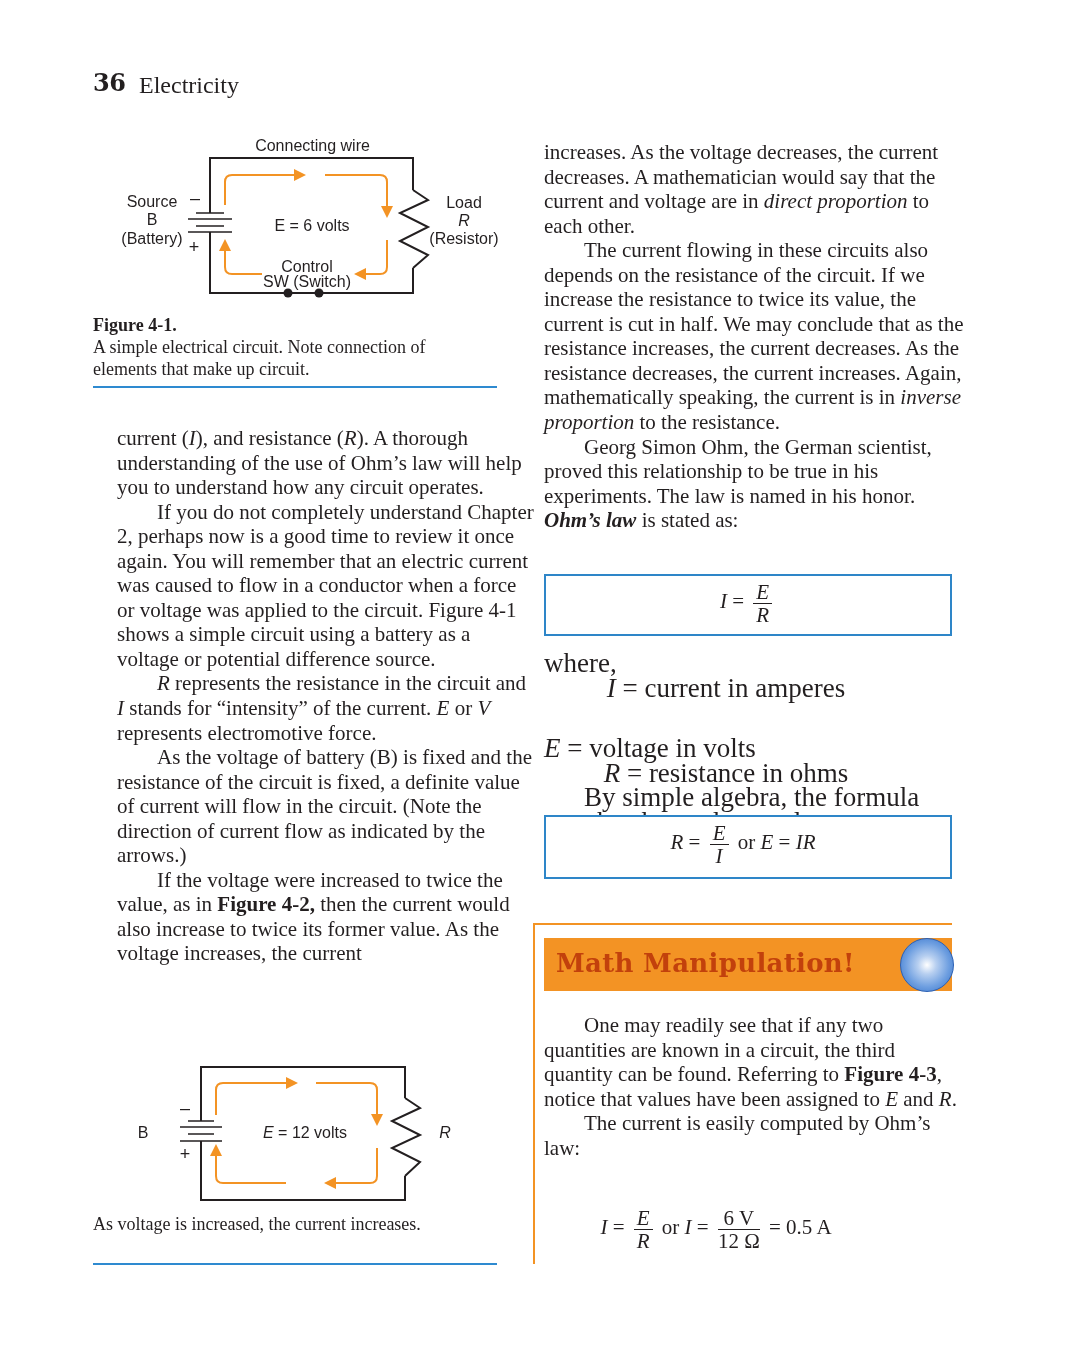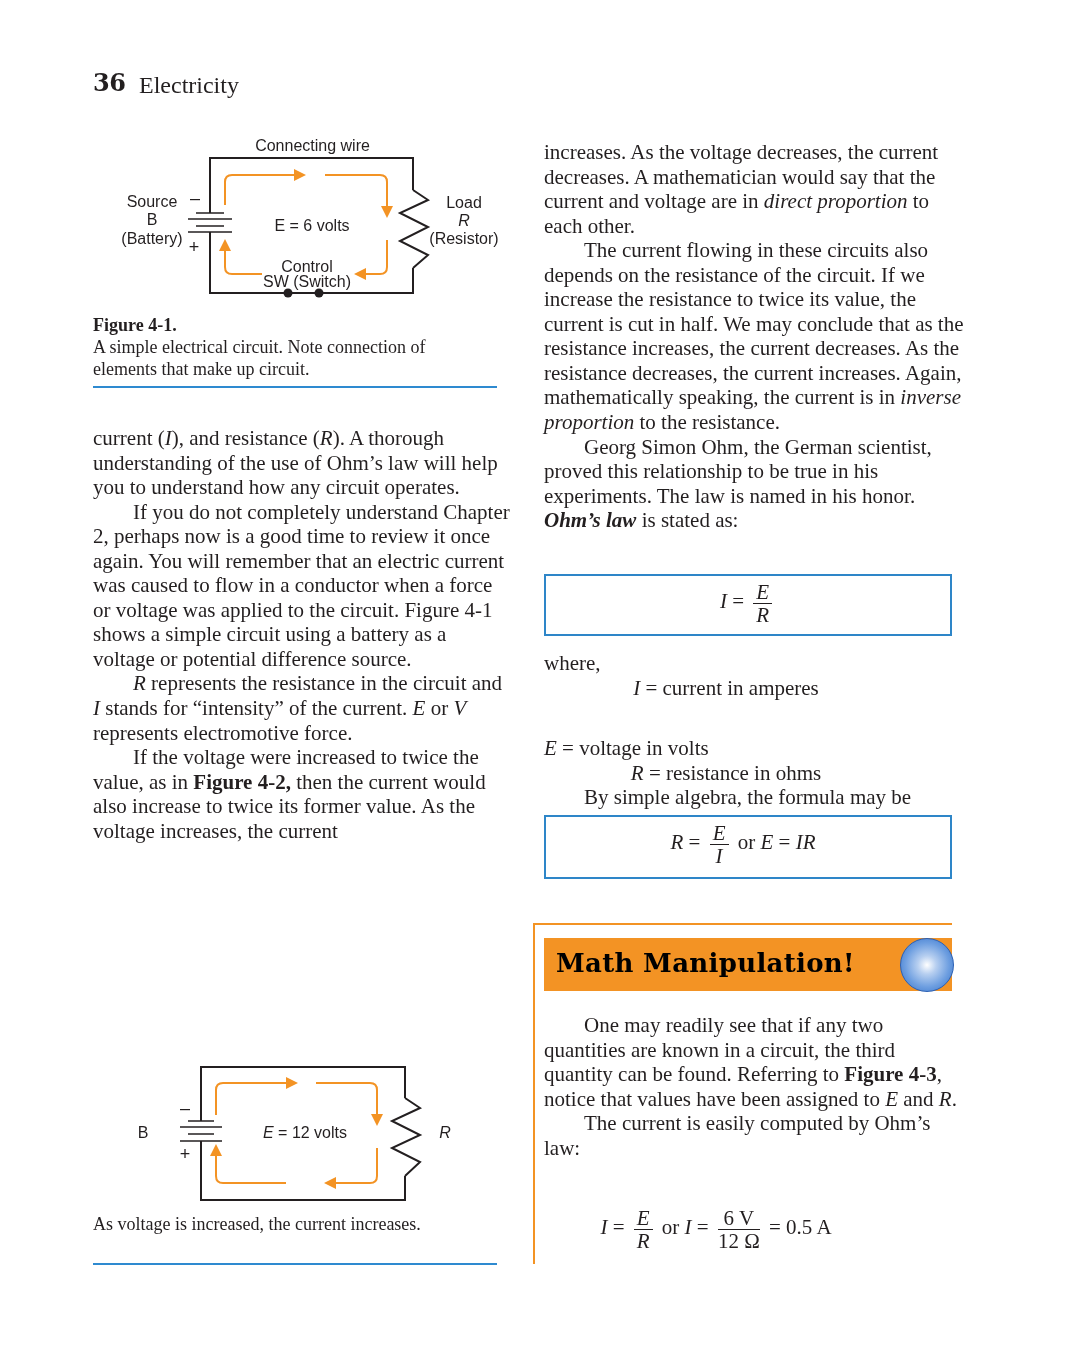--- a/index.html
+++ b/index.html
@@ -16,25 +16,25 @@
   .cap { position:absolute; left:93px; width:404px; font-size:18px; line-height:22px; }
   .cap b { font-weight:bold;margin-top:48px; }
   .cap-rule { position:absolute; left:93px; width:404px; height:2px; background:#2e8ad0; }
   .diag-label { position:absolute; font-family:"Liberation Sans", "DejaVu Sans", sans-serif; font-size:16px; color:#231f20; text-align:center; line-height:17px; }
   .formula-box { position:absolute; left:544px; width:404px; border:2px solid #2e86c8; background:#fff; }
   .frac { display:inline-block; vertical-align:middle; text-align:center; margin:0 4px; }
   .frac .num { display:block; border-bottom:1.3px solid #231f20; padding:0 3px; line-height:22px; }
   .frac .den { display:block; line-height:22px; }
   .math { font-size:21px; font-family:"Liberation Serif", serif; }
   .math i { font-style:italic; }
-  .where-list { position:absolute; left:544px; width:404px; font-size:21px; line-height:24.55px; }
+  .where-list { position:absolute; left:544px; width:404px; font-size:27px; line-height:24.55px; }
   .mm-rule-top { position:absolute; left:533px; top:923px; width:419px; height:2px; background:#f39324; }
   .mm-rule-left { position:absolute; left:533px; top:923px; width:2px; height:341px; background:#f39324; }
   .mm-banner { position:absolute; left:544px; top:938px; width:408px; height:53px; background:#f39324; }
-  .mm-title { position:absolute; left:556px; top:941px; color:#000000; font-family:"DejaVu Serif", serif; font-weight:bold; font-size:26px; line-height:44px; letter-spacing:0.3px; }
+  .mm-title { position:absolute; left:556px; top:941px; color:#c2410c; font-family:"DejaVu Serif", serif; font-weight:bold; font-size:26px; line-height:44px; letter-spacing:0.3px; }
   .sphere { position:absolute; left:900px; top:938px; width:52px; height:52px; border-radius:50%;
             background:radial-gradient(circle at 50% 50%, #ffffff 0%, #b7cff0 25%, #6d9ee0 60%, #2f6cc6 100%);
             border:1px solid #2a60b5; }
 </style>
 </head>
 <body>
 
 <div class="abs hdr-num">36</div>
 <div class="abs hdr-title">Electricity</div>
 
@@ -80,24 +80,25 @@
   <div class="diag-label" style="left:255px;top:273px;width:104px;">SW (Switch)</div>
 </div>
 
 <div class="cap" style="top:314px;">
   <div><b>Figure 4-1.</b></div>
   <div>A simple electrical circuit. Note connection of</div>
   <div>elements that make up circuit.</div>
 </div>
 <div class="cap-rule" style="top:386px;"></div>
 
-<div class="col left-col" style="top:426px;">
+<div class="col left-col" style="top:426px;margin-left:24px;">
   <p><span>current (</span><i>I</i><span>), and resistance (</span><i>R</i><span>). A thorough understanding of the use of Ohm’s law will help you to understand how any circuit operates.</span></p>
   <p class="ind">If you do not completely understand Chapter 2, perhaps now is a good time to review it once again. You will remember that an electric current was caused to flow in a conductor when a force or voltage was applied to the circuit. Figure 4-1 shows a simple circuit using a battery as a voltage or potential difference source.</p>
   <p class="ind"><i>R</i><span> represents the resistance in the circuit and </span><i>I</i><span> stands for “intensity” of the current. </span><i>E</i><span> or </span><i>V</i><span> represents electromotive force.</span></p>
+  <p class="ind">As the voltage of battery (B) is fixed and the resistance of the circuit is fixed, a definite value of current will flow in the circuit. (Note the direction of current flow as indicated by the arrows.)</p>
   <p class="ind"><span>If the voltage were increased to twice the value, as in </span><b>Figure 4-2,</b><span> then the current would also increase to twice its former value. As the voltage increases, the current</span></p>
 </div>
 
 <div>
   <svg class="abs" style="left:0;top:1040px;" width="1088" height="180">
     <defs>
       <marker id="arr2" viewBox="0 0 10 10" refX="5" refY="5" markerWidth="6" markerHeight="6" orient="auto">
         <path d="M0,0 L10,5 L0,10 z" fill="#f39324"></path>
       </marker>
     </defs>

